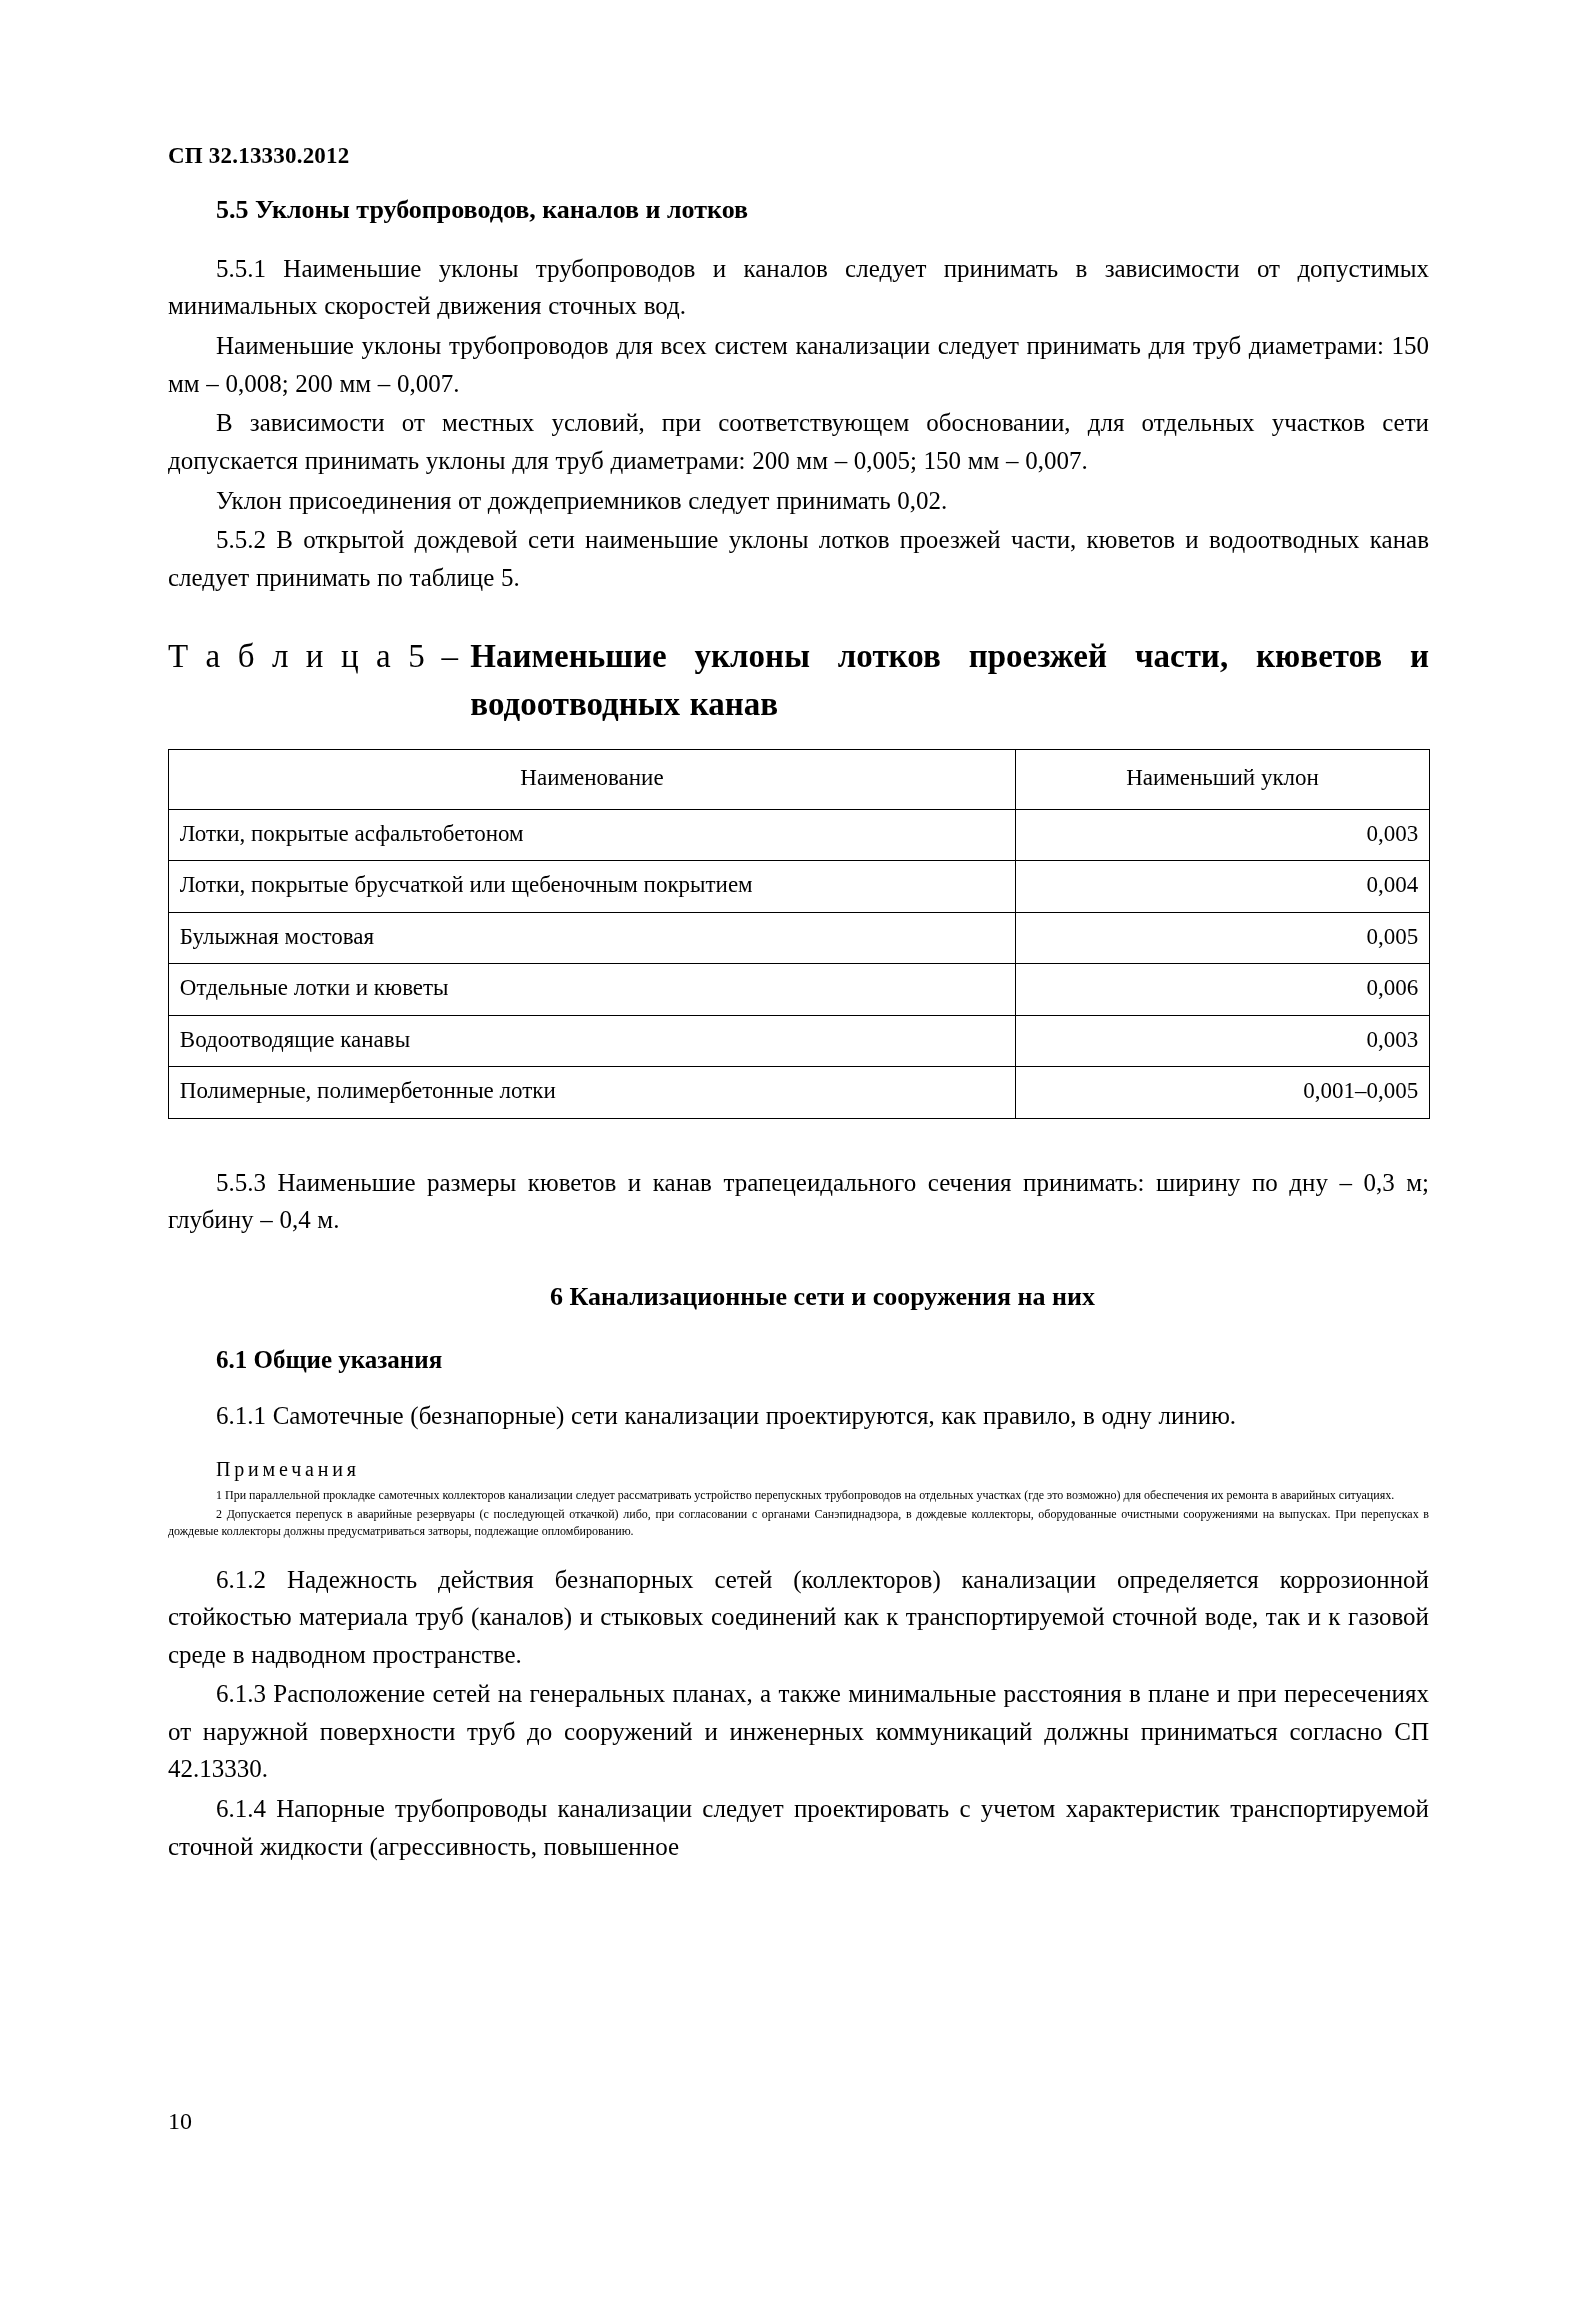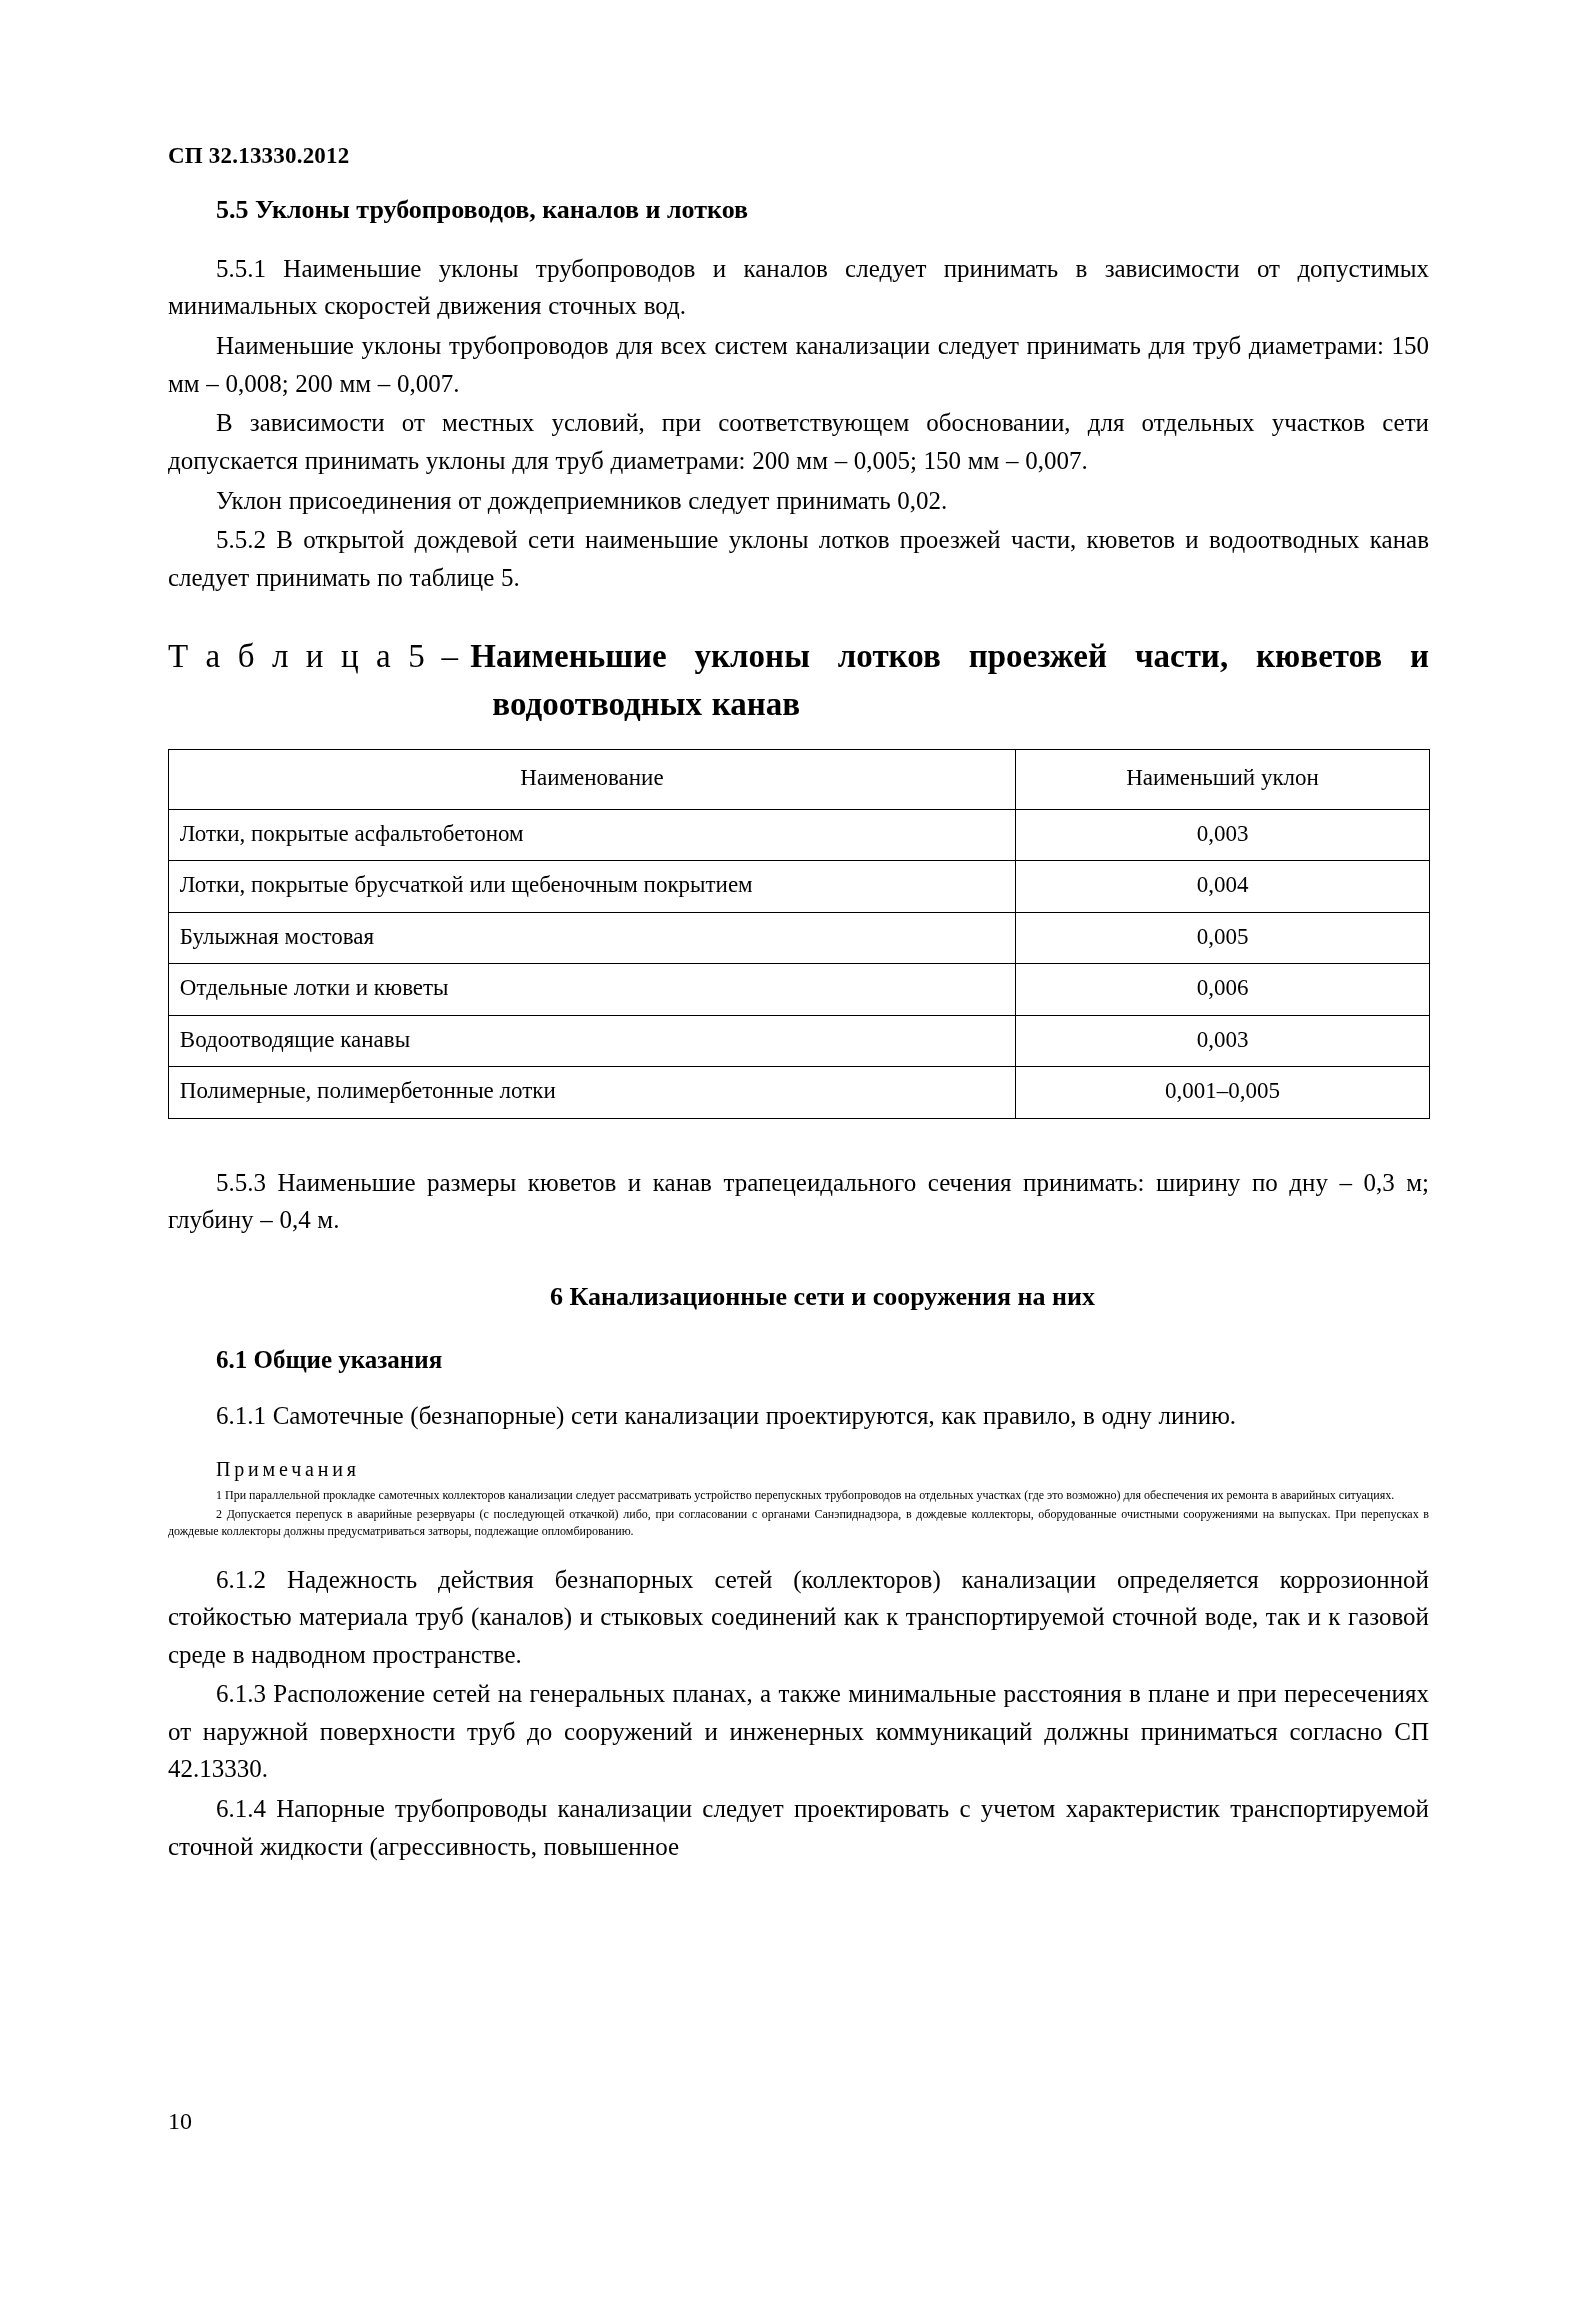--- a/index.html
+++ b/index.html
@@ -91,21 +91,20 @@
   }
   .tbl-caption .ttl .l1 {
     display: block;
     text-align: justify;
     text-align-last: justify;
     word-spacing: 9.2px;
   }
   .tbl-caption .ttl .l2 {
     display: block;
     word-spacing: 1.5px;
-    margin-left: 22px;
   }
   table.slopes {
     border-collapse: collapse;
     width: 1261px;
     margin: 0 0 0 0;
     table-layout: fixed;
   }
   table.slopes col.c1 { width: 847px; }
   table.slopes col.c2 { width: 414px; }
   table.slopes th, table.slopes td {
@@ -118,21 +117,21 @@
   }
   table.slopes th {
     text-align: center;
     height: 43px;
   }
   table.slopes td.name {
     text-align: left;
     height: 35px;
   }
   table.slopes td.val {
-    text-align: center;
+    text-align: right;
   }
   p.note-head {
     font-size: 20px;
     margin: 21.5px 0 4.6px 0;
     text-indent: 48px;
     letter-spacing: 3.8px;
     line-height: 1.3;
   }
   p.note {
     font-size: 12px;

